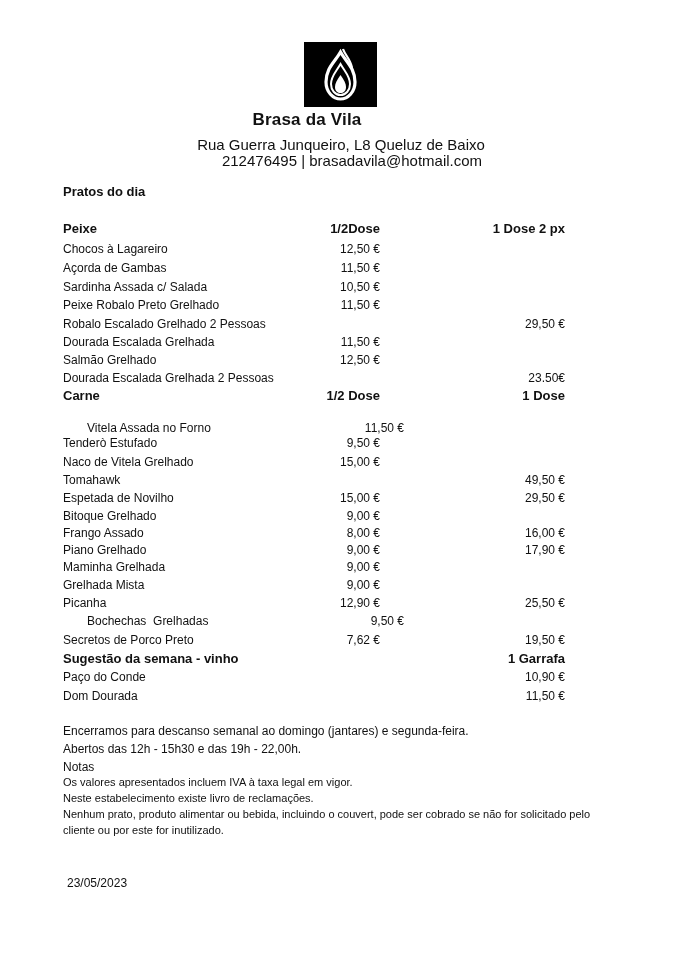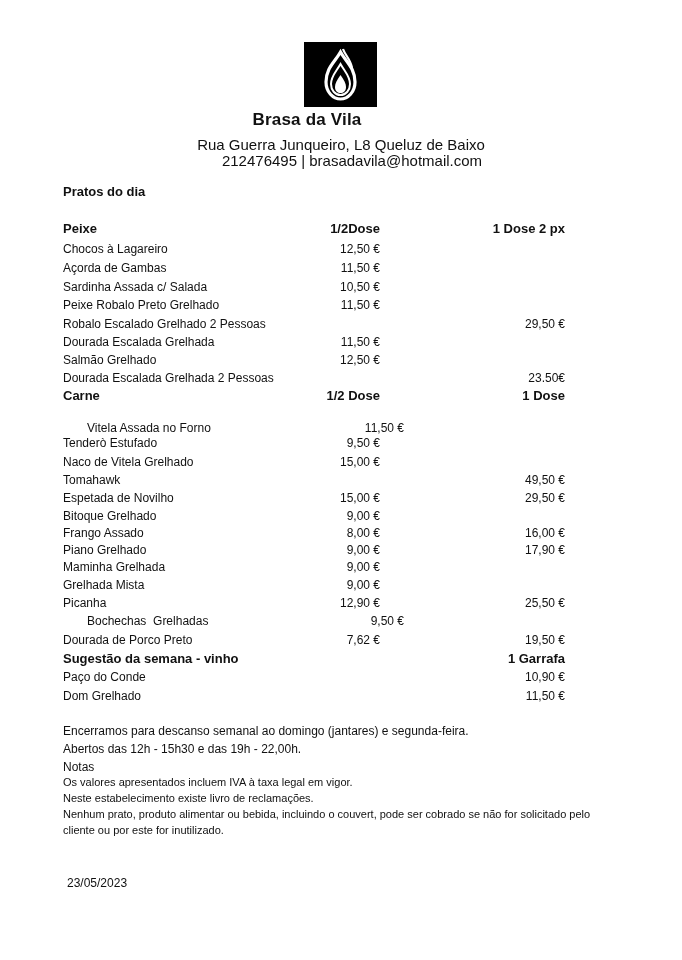--- a/index.html
+++ b/index.html
@@ -159,36 +159,36 @@
       <span class="name">Picanha</span>
       <span class="c1">12,90 €</span>
       <span class="c2">25,50 €</span>
     </div>
     <div class="row" style="top: 614px; margin-left: 24px;">
       <span class="name">Bochechas  Grelhadas</span>
       <span class="c1">9,50 €</span>
       <span class="c2"></span>
     </div>
     <div class="row" style="top: 633px;">
-      <span class="name">Dourada de Porco Preto</span>
+      <span class="name">Secretos de Porco Preto</span>
       <span class="c1">7,62 €</span>
       <span class="c2">19,50 €</span>
     </div>
     <div class="row head" style="top: 651px;">
       <span class="name">Sugestão da semana - vinho</span>
       <span class="c1"></span>
       <span class="c2">1 Garrafa</span>
     </div>
     <div class="row" style="top: 670px;">
       <span class="name">Paço do Conde</span>
       <span class="c1"></span>
       <span class="c2">10,90 €</span>
     </div>
     <div class="row" style="top: 689px;">
-      <span class="name">Dom Grelhado</span>
+      <span class="name">Dom Dourada</span>
       <span class="c1"></span>
       <span class="c2">11,50 €</span>
     </div>
   </div>
 
 <div class="notes n-big" style="top:724px">Encerramos para descanso semanal ao domingo (jantares) e segunda-feira.</div>
 <div class="notes n-big" style="top:742px">Abertos das 12h - 15h30 e das 19h - 22,00h.</div>
 <div class="notes n-big" style="top:760px">Notas</div>
 <div class="notes n-small" style="top:776px">Os valores apresentados incluem IVA à taxa legal em vigor.</div>
 <div class="notes n-small" style="top:792px">Neste estabelecimento existe livro de reclamações.</div>

